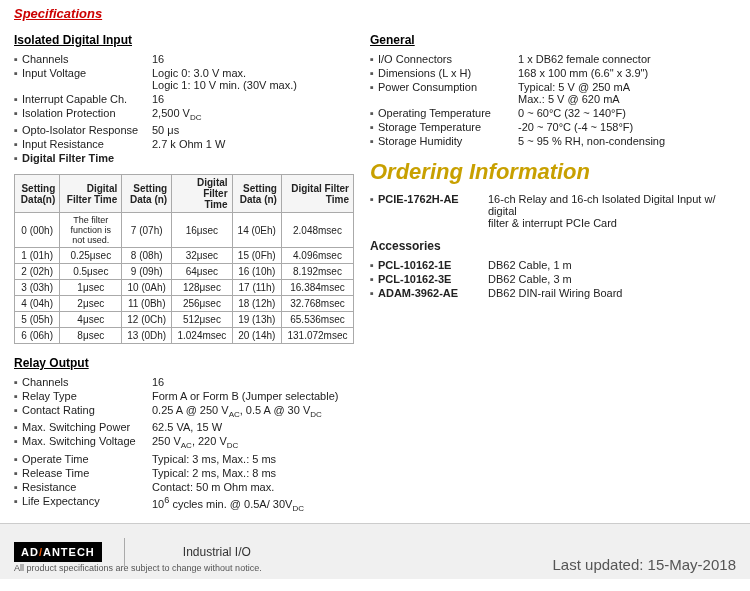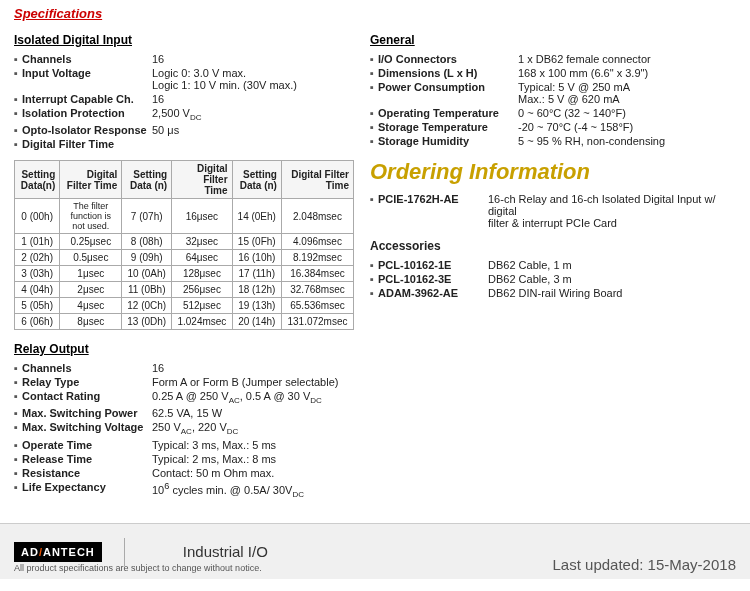--- a/index.html
+++ b/index.html
@@ -40,21 +40,21 @@
       padding-left: 8px;
       position: relative;
     }
     .spec-list li::before {
       content: '▪';
       position: absolute;
       left: 0;
       color: #555;
     }
     .spec-label {
-      font-weight: bold;
+      font-weight: normal;
       min-width: 130px;
       flex-shrink: 0;
     }
     .spec-value {
       color: #222;
     }
     .filter-table {
       width: 100%;
       border-collapse: collapse;
       font-size: 10px;
@@ -141,21 +141,21 @@
     .brand-logo span {
       color: #e85000;
     }
     .footer-divider {
       width: 1px;
       height: 28px;
       background: #aaa;
       margin: 0 10px;
     }
     .footer-category {
-      font-size: 15px;
+      font-size: 12px;
       color: #333;
       padding-left: 36px;
     }
     .footer-note {
       font-size: 9px;
       color: #555;
       position: absolute;
       bottom: 6px;
       left: 14px;
     }
@@ -204,20 +204,24 @@
         </li>
         <li>
           <span class="spec-label">Isolation Protection</span>
           <span class="spec-value">2,500 V<sub>DC</sub></span>
         </li>
         <li>
           <span class="spec-label">Opto-Isolator Response</span>
           <span class="spec-value">50 μs</span>
         </li>
         <li>
+          <span class="spec-label">Input Resistance</span>
+          <span class="spec-value">2.7 k Ohm 1 W</span>
+        </li>
+        <li>
           <span class="spec-label" style="font-weight:bold;">Digital Filter Time</span>
         </li>
       </ul>
 
       <table class="filter-table">
         <thead>
           <tr>
             <th>Setting<br>Data(n)</th>
             <th>Digital<br>Filter Time</th>
             <th>Setting<br>Data (n)</th>

